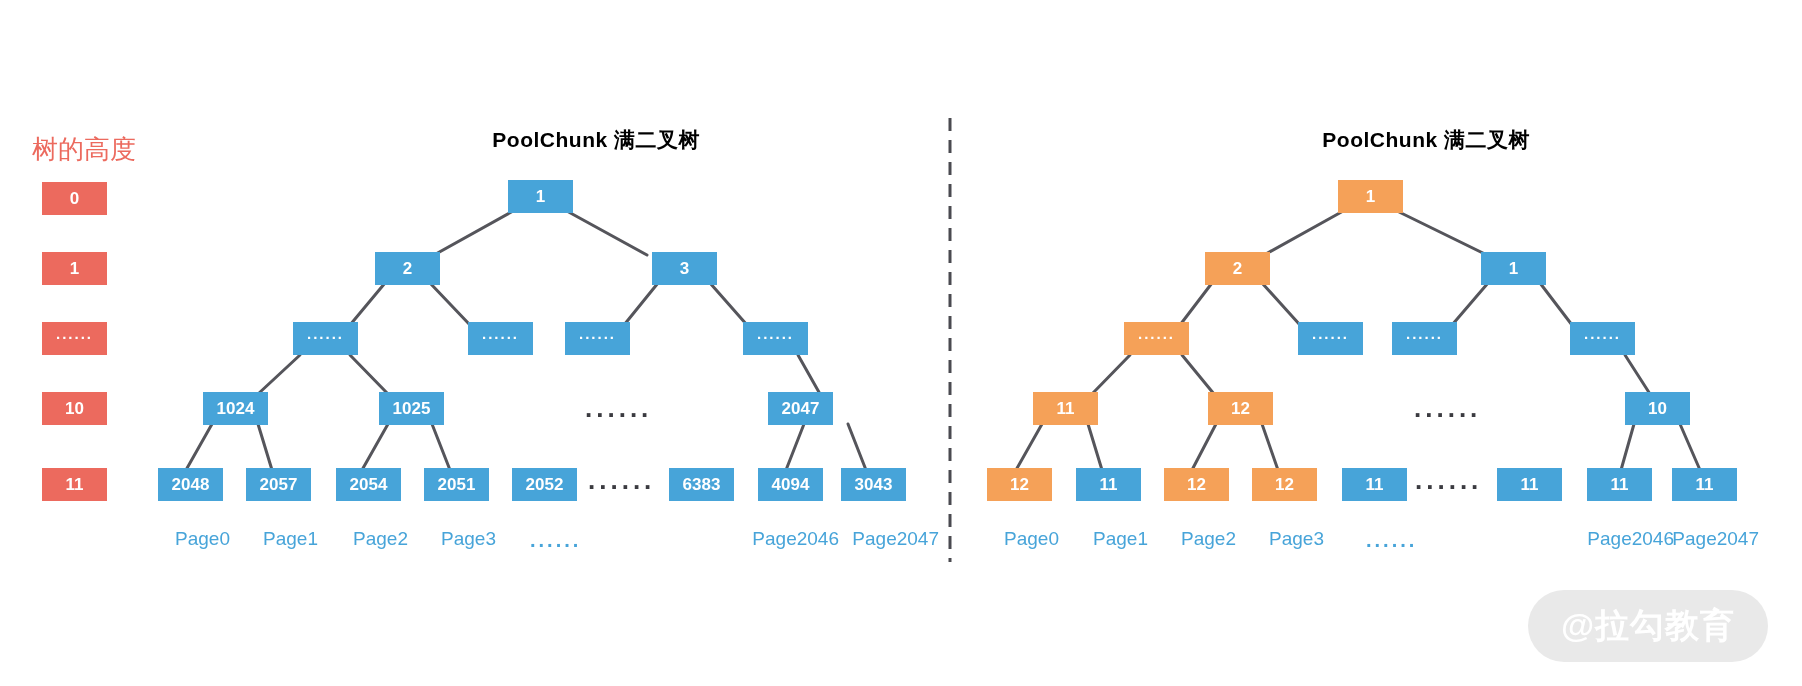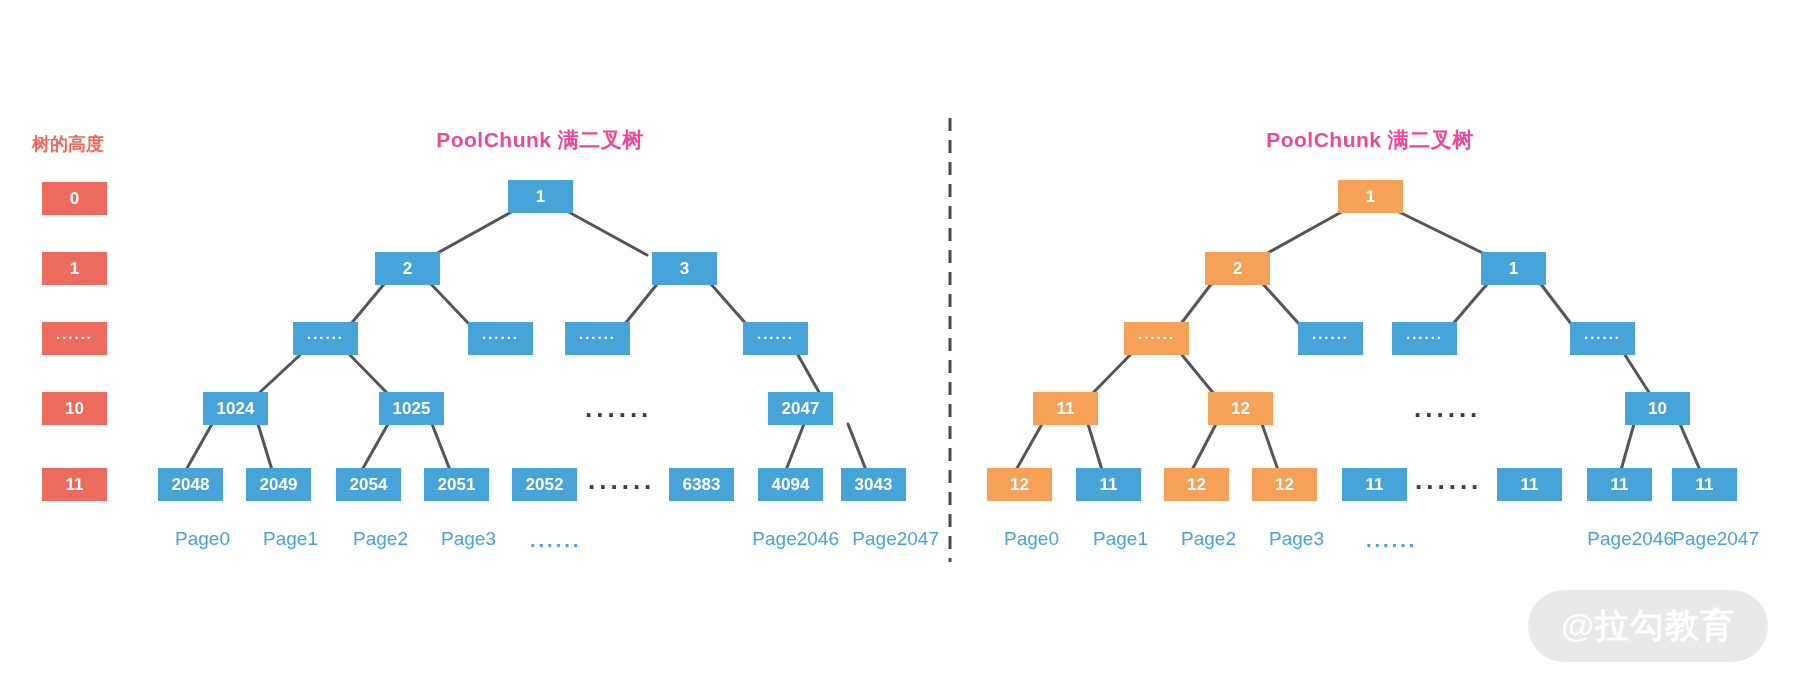--- a/index.html
+++ b/index.html
@@ -2,25 +2,25 @@
 <html><head>
 <meta charset="utf-8">
 <style>
   html,body{margin:0;padding:0;background:#ffffff;}
   .canvas{
     position:relative;width:1802px;height:686px;background:#ffffff;overflow:hidden;
     font-family:"Liberation Sans","DejaVu Sans",sans-serif;
   }
   svg.edges{position:absolute;left:0;top:0;pointer-events:none;}
   .tree-title{
-    position:absolute;width:320px;text-align:center;
-    color:#ec4899;font-size:21px;font-weight:700;letter-spacing:.5px;
+    position:absolute;width:320px;text-align:right;
+    color:#000000;font-size:21px;font-weight:700;letter-spacing:.5px;
   }
   .legend-title{
-    position:absolute;color:#ec6a5e;font-size:18px;font-weight:700;
+    position:absolute;color:#ec6a5e;font-size:26px;font-weight:400;
   }
   .node{
     position:absolute;width:65px;height:33px;
     display:flex;align-items:center;justify-content:center;
     color:#ffffff;font-size:17px;font-weight:600;
   }
   .blue{background:#47a4d9;}
   .orange{background:#f5a158;}
   .red{background:#ec6a5e;}
   .dots-label{font-size:15px;font-weight:700;letter-spacing:2px;transform:translateY(-5px);}
@@ -138,21 +138,21 @@
     </div>
   <div class="hdots" style="left:585px;top:400px">......</div>
   <div class="node blue" style="left:768px;top:392px">
       <span>2047</span>
     </div>
 
   <div class="node blue" style="left:158px;top:468px">
       <span>2048</span>
     </div>
   <div class="node blue" style="left:246px;top:468px">
-      <span>2049</span>
+      <span>2057</span>
     </div>
   <div class="node blue" style="left:336px;top:468px">
       <span>2054</span>
     </div>
   <div class="node blue" style="left:424px;top:468px">
       <span>2051</span>
     </div>
   <div class="node blue" style="left:512px;top:468px">
       <span>2052</span>
     </div>

